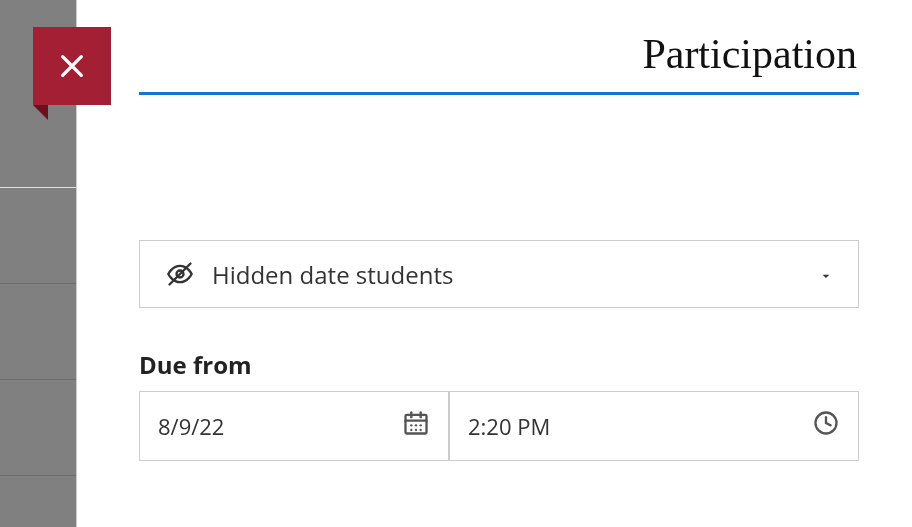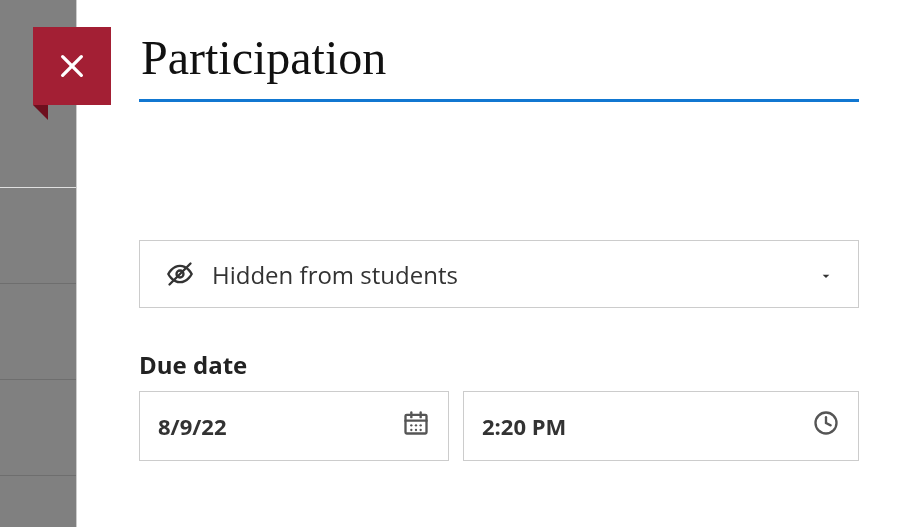--- a/index.html
+++ b/index.html
@@ -59,26 +59,27 @@
     .title-wrap {
       position: absolute;
       left: 62px; top: 24px;
       width: 720px;
     }
     .title-input {
       width: 100%;
       border: none;
       border-bottom: 3px solid #1177d1;
       font-family: Georgia, "Times New Roman", serif;
-      font-size: 48px;
+      font-size: 42px;
       font-weight: 400;
       color: #111;
       padding: 6px 2px 14px 2px;
       outline: none;
       background: transparent;
+      text-align: right;
     }
     .form-area {
       position: absolute;
       left: 62px; top: 240px;
       width: 720px;
     }
     .visibility-select {
       width: 100%;
       height: 68px;
       border: 1px solid #ccc;
@@ -101,22 +102,21 @@
     }
     .due-label {
       margin-top: 40px;
       font-size: 24px;
       font-weight: 700;
       color: #222;
       margin-bottom: 10px;
     }
     .date-row {
       display: flex;
-      gap: 14px;
-      font-weight: bold;
+      gap: 0;
     }
     .field {
       height: 70px;
       border: 1px solid #ccc;
       display: flex;
       align-items: center;
       padding: 0 18px;
       cursor: pointer;
       color: #333;
       font-size: 22px;
@@ -162,29 +162,29 @@
   <div class="form-area">
 
     <div class="visibility-select">
       <span class="icon-slot">
         <svg width="28" height="28" viewBox="0 0 24 24" fill="none" stroke="#333" stroke-width="2" stroke-linecap="round">
           <path d="M2 12s3.5-7 10-7 10 7 10 7-3.5 7-10 7S2 12 2 12z"></path>
           <circle cx="12" cy="12" r="3"></circle>
           <line x1="3" y1="21" x2="21" y2="3"></line>
         </svg>
       </span>
-      <span>Hidden from students</span>
+      <span>Hidden date students</span>
       <span class="chev">
         <svg width="16" height="16" viewBox="0 0 24 24" fill="#333">
           <path d="M7 10l5 5 5-5z"></path>
         </svg>
       </span>
     </div>
 
-    <div class="due-label">Due date</div>
+    <div class="due-label">Due from</div>
 
     <div class="date-row">
       <div class="field field-date">
         <span>8/9/22</span>
         <span class="trail-icon">
           <svg width="28" height="28" viewBox="0 0 24 24" fill="none" stroke="#555" stroke-width="2" stroke-linecap="round">
             <rect x="3" y="5" width="18" height="16" rx="1"></rect>
             <line x1="3" y1="10" x2="21" y2="10"></line>
             <line x1="8" y1="3" x2="8" y2="7"></line>
             <line x1="16" y1="3" x2="16" y2="7"></line>

